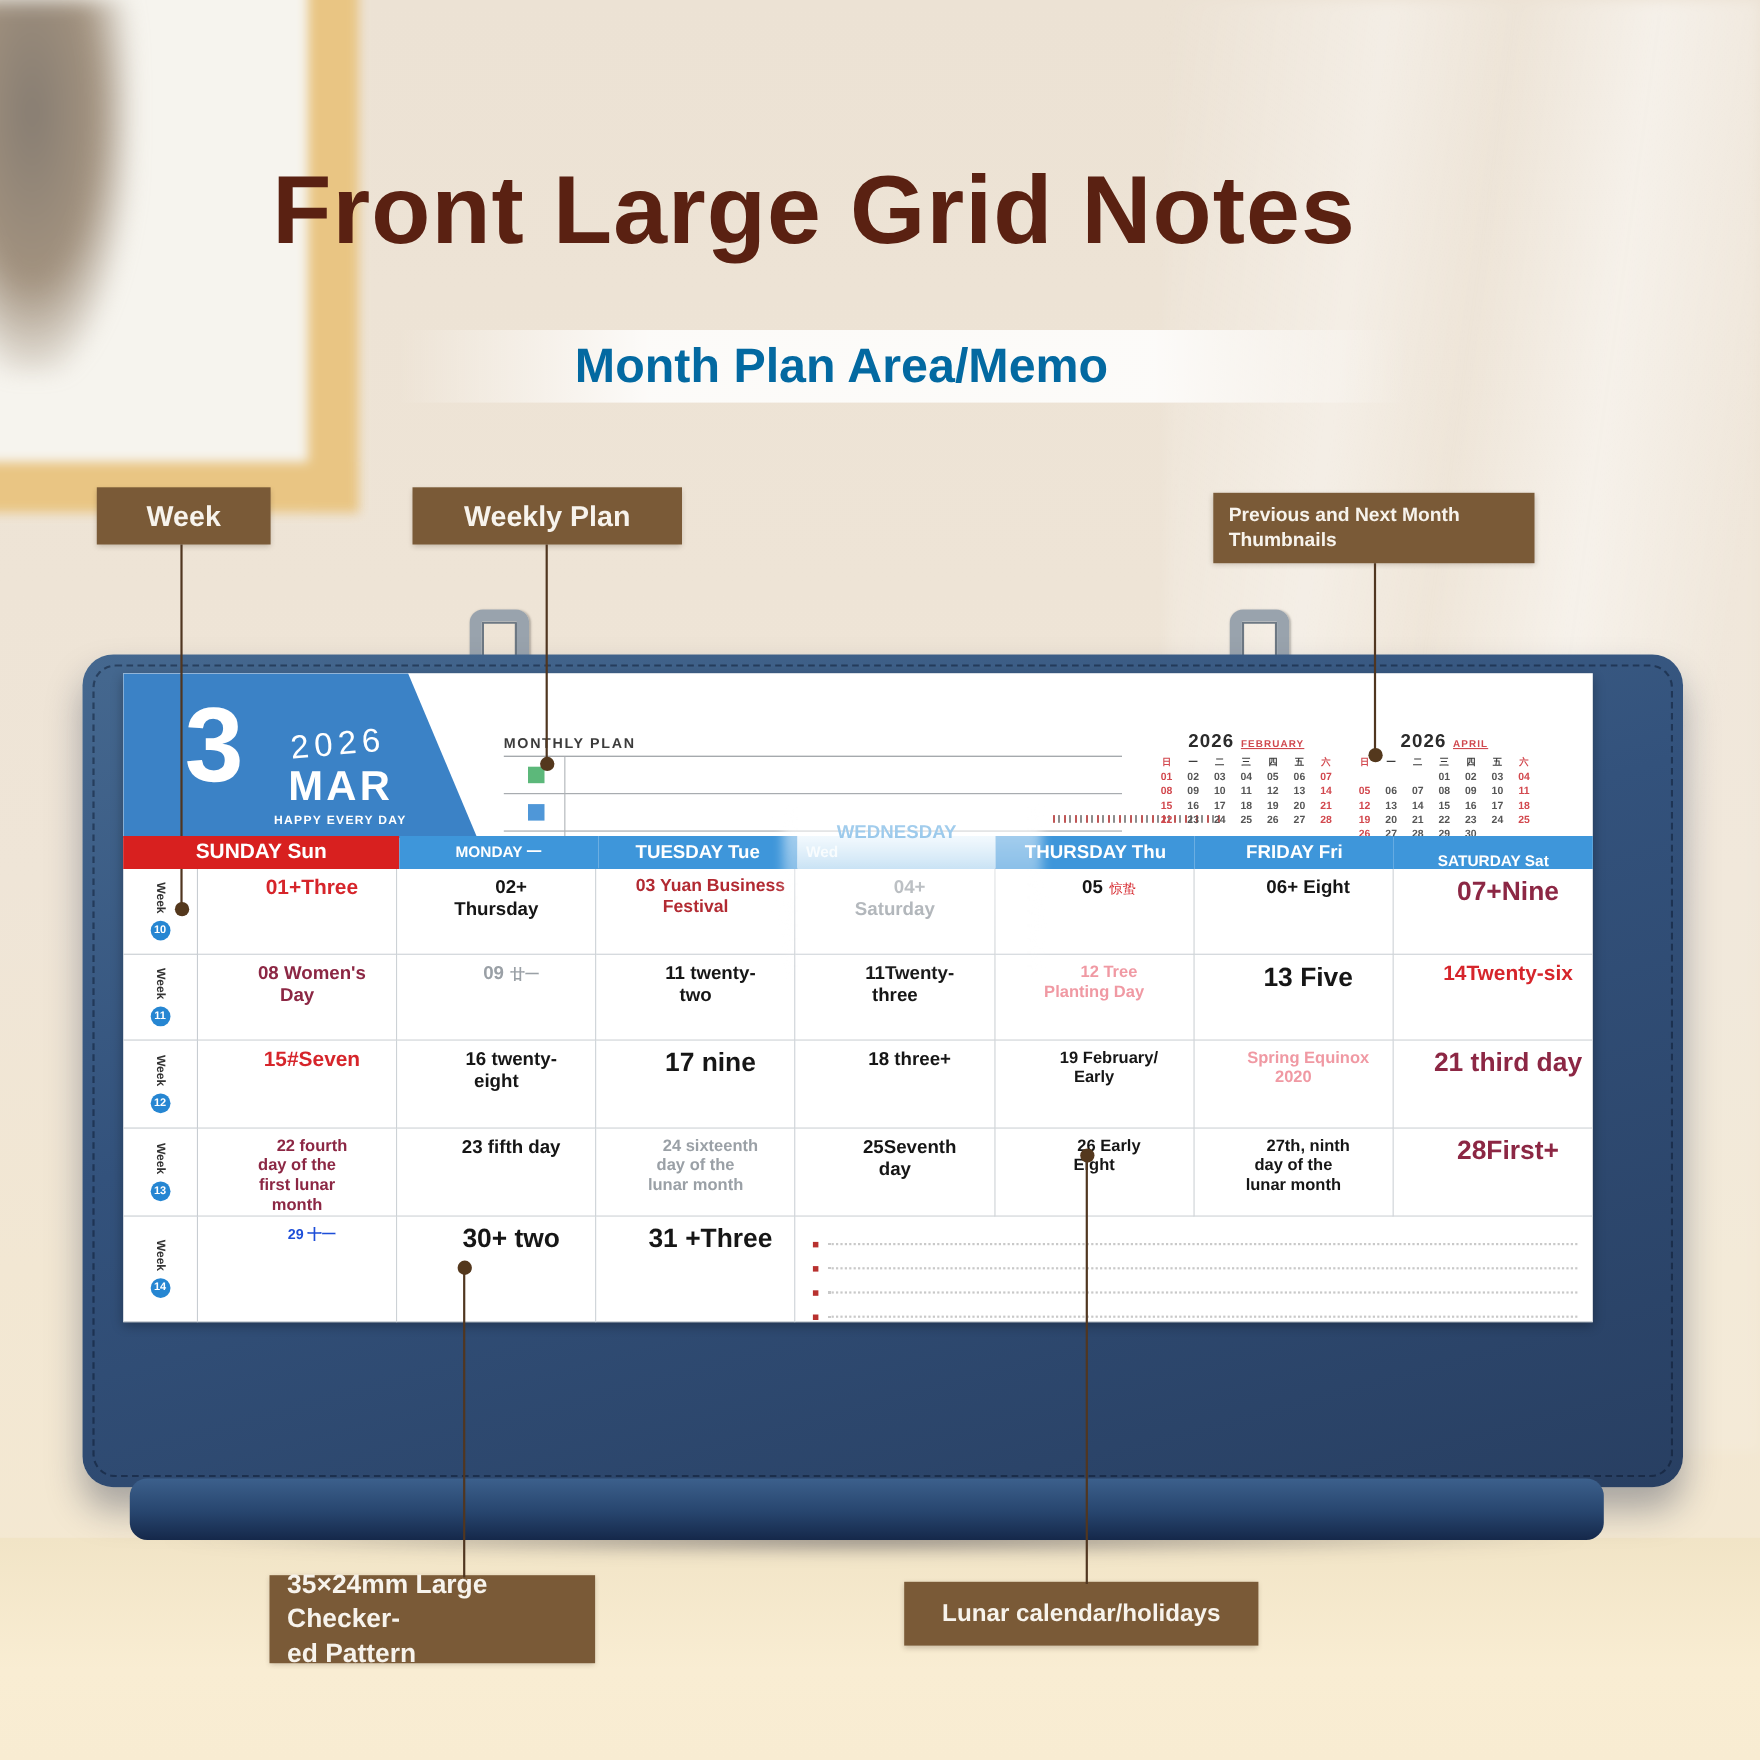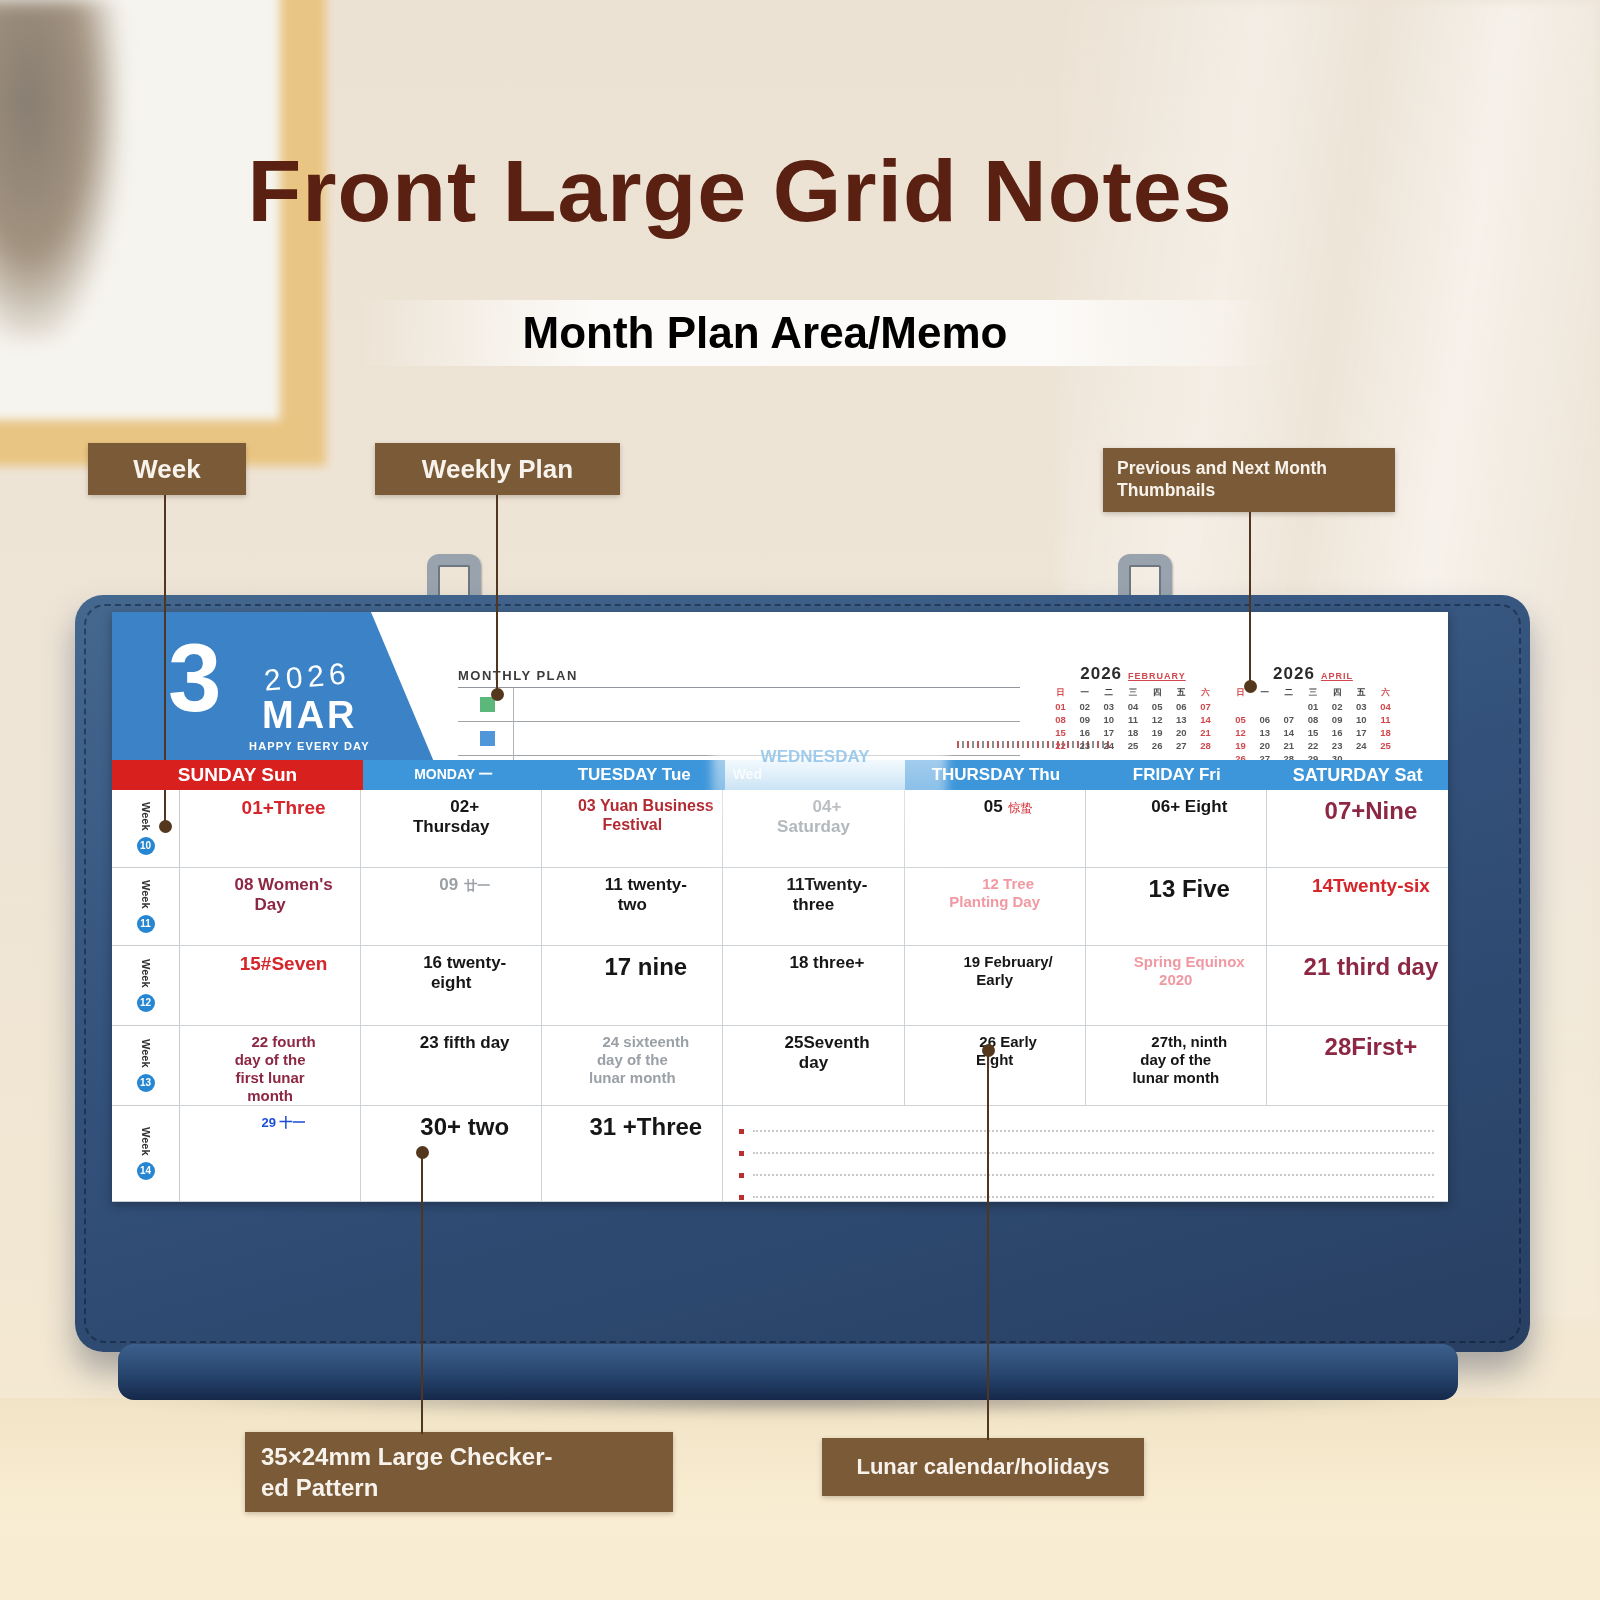--- a/index.html
+++ b/index.html
@@ -20,30 +20,30 @@
   .desk{left:0;top:1398px;width:1600px;height:202px;
         background:linear-gradient(180deg,#f1e4c6,#f9edd3 60%,#f8ecd2);}
 
   
   .title{left:0;top:140px;width:1480px;text-align:center;
          font-size:88px;font-weight:800;letter-spacing:1px;color:#5a2112;}
   .subtitle-band{left:360px;top:300px;width:920px;height:66px;
          background:linear-gradient(90deg,rgba(255,255,255,0),rgba(255,255,255,.85) 25%,
                     rgba(255,255,255,.85) 75%,rgba(255,255,255,0));}
   .subtitle{left:0;top:308px;width:1530px;text-align:center;
-         font-size:44px;font-weight:800;color:#000000;}
+         font-size:44px;font-weight:800;color:#0369a1;}
 
   
   .cbox{background:#7a5a37;color:#f7f3ec;font-weight:700;box-shadow:0 2px 5px rgba(60,40,20,.25);
         display:flex;align-items:center;justify-content:center;text-align:center;}
   .cbox.left{justify-content:flex-start;text-align:left;}
   .box-week{left:88px;top:443px;width:158px;height:52px;font-size:26px;}
   .box-wplan{left:375px;top:443px;width:245px;height:52px;font-size:26px;}
   .box-prevnext{left:1103px;top:448px;width:292px;height:64px;font-size:17.5px;line-height:1.25;padding:0 14px;box-sizing:border-box;}
-  .box-checkered{left:245px;top:1432px;width:428px;height:80px;font-size:24px;line-height:1.3;padding:0 16px;box-sizing:border-box;white-space:pre-line;}
+  .box-checkered{left:245px;top:1432px;width:296px;height:80px;font-size:24px;line-height:1.3;padding:0 16px;box-sizing:border-box;white-space:pre-line;}
   .box-lunar{left:822px;top:1438px;width:322px;height:58px;font-size:22px;}
   .cline{width:2px;background:#503620;}
   .cl-week{left:164px;top:495px;height:332px;}
   .cl-wplan{left:496px;top:495px;height:200px;}
   .cl-prevnext{left:1249px;top:512px;height:176px;}
   .cl-checkered{left:421px;top:1158px;height:276px;}
   .cl-lunar{left:987px;top:1056px;height:384px;}
   .cdot{width:13px;height:13px;border-radius:50%;background:#54381d;}
   .cd-week{left:159px;top:820px;}
   .cd-wplan{left:491px;top:688px;}
@@ -99,21 +99,21 @@
         margin-top:3px;text-align:center;}
   .mini-dow{font-size:8.5px;color:#3a3a3a;font-weight:700;}
   .mini-day{font-size:9.5px;color:#565656;font-weight:600;}
   .rd{color:#d2484e !important;}
 
   
   .dow-row{left:0;top:148px;width:1336px;height:30px;display:flex;z-index:4;}
   .dow-cell{flex:1;display:flex;align-items:center;justify-content:center;gap:8px;
         background:#3e96da;color:#fff;font-size:17px;font-weight:700;position:relative;}
   .dow-cell:nth-child(2){font-size:14px;}
-  .dow-cell:nth-child(7){font-size:18px;}
+  .dow-cell:nth-child(7){font-size:14px;align-items:flex-end;}
   .dow-sun{flex:0 0 251px;background:#d8201f;font-size:19px;}
   .dow-wed{background:linear-gradient(180deg,#e4f2fc,#a6d0ee);flex-direction:column;gap:0;justify-content:flex-start;}
   .dow-wed .dow-main{color:#2f8fd6;transform:translateY(-13px);font-size:17px;}
   .dow-wed .dow-sub{color:#f2f9fd;font-size:14px;transform:translateY(-14px);align-self:flex-start;padding-left:8px;}
 
   
   .grid-body{left:0;top:178px;width:1336px;height:412px;display:grid;
         grid-template-columns:68px repeat(7,1fr);
         grid-template-rows:78px 78px 80px 80px 96px;}
   .wk-cell{border-right:1px solid #c8cdd2;border-bottom:1px solid #c8cdd2;

